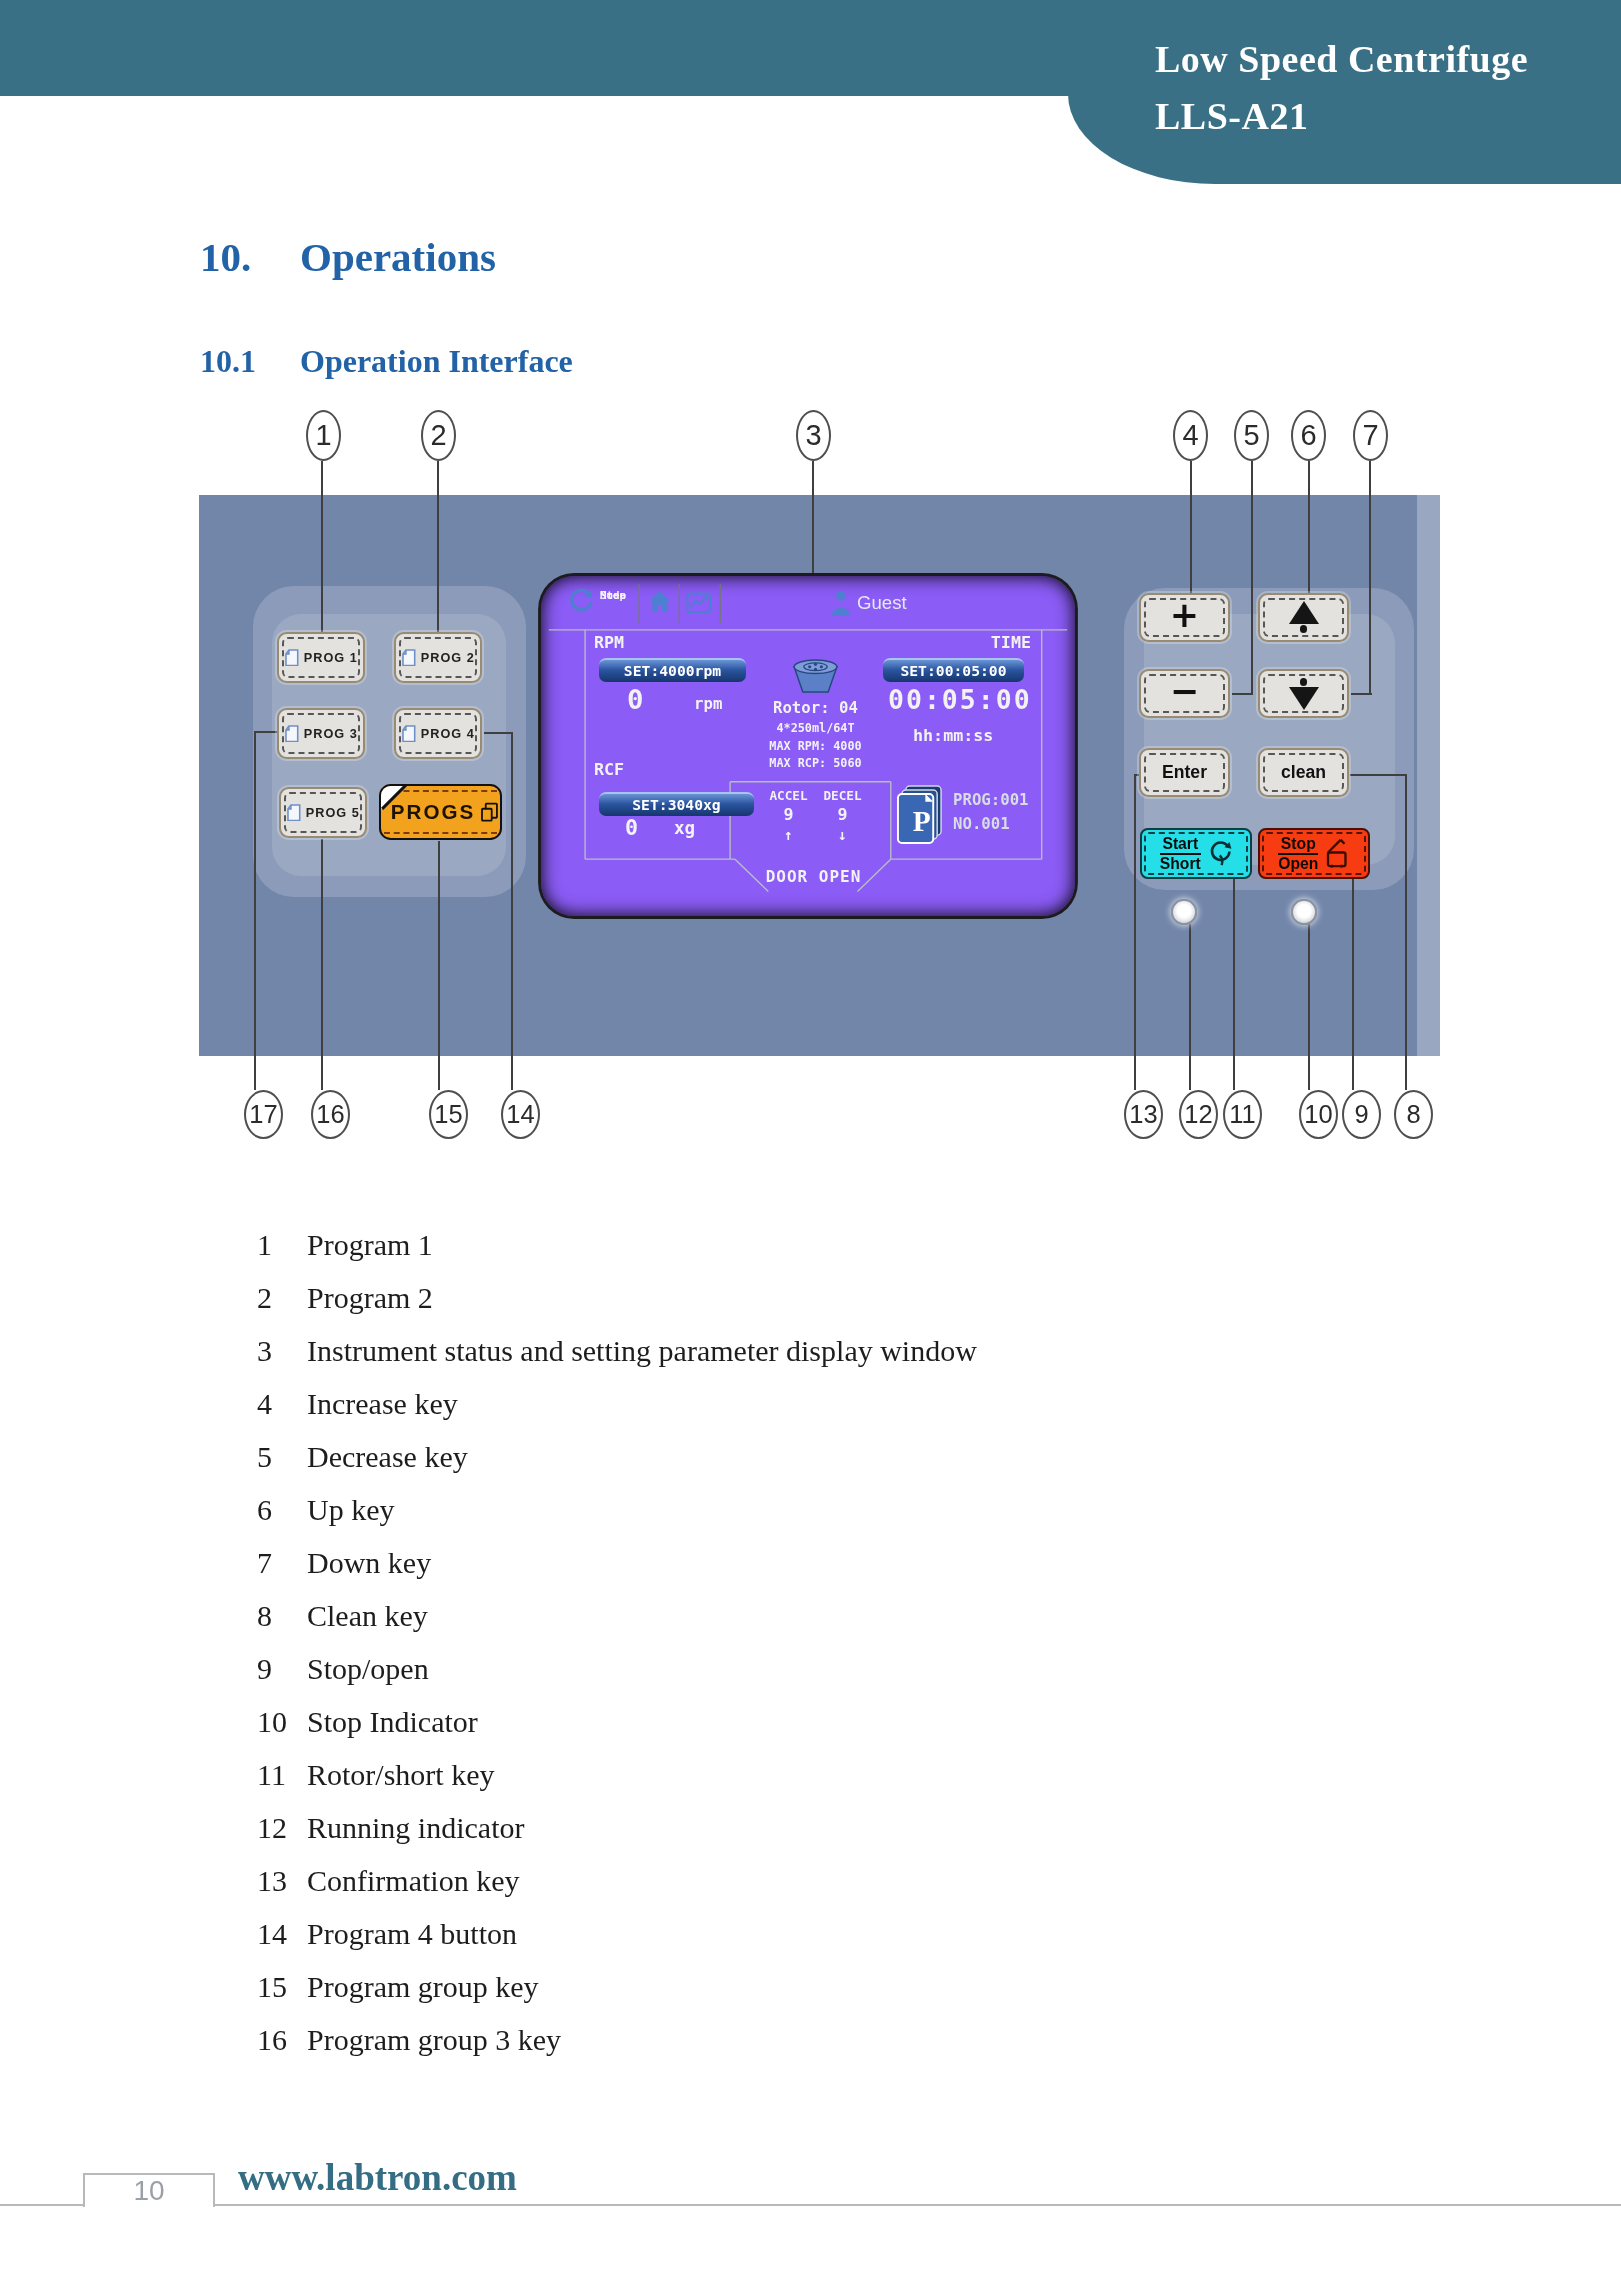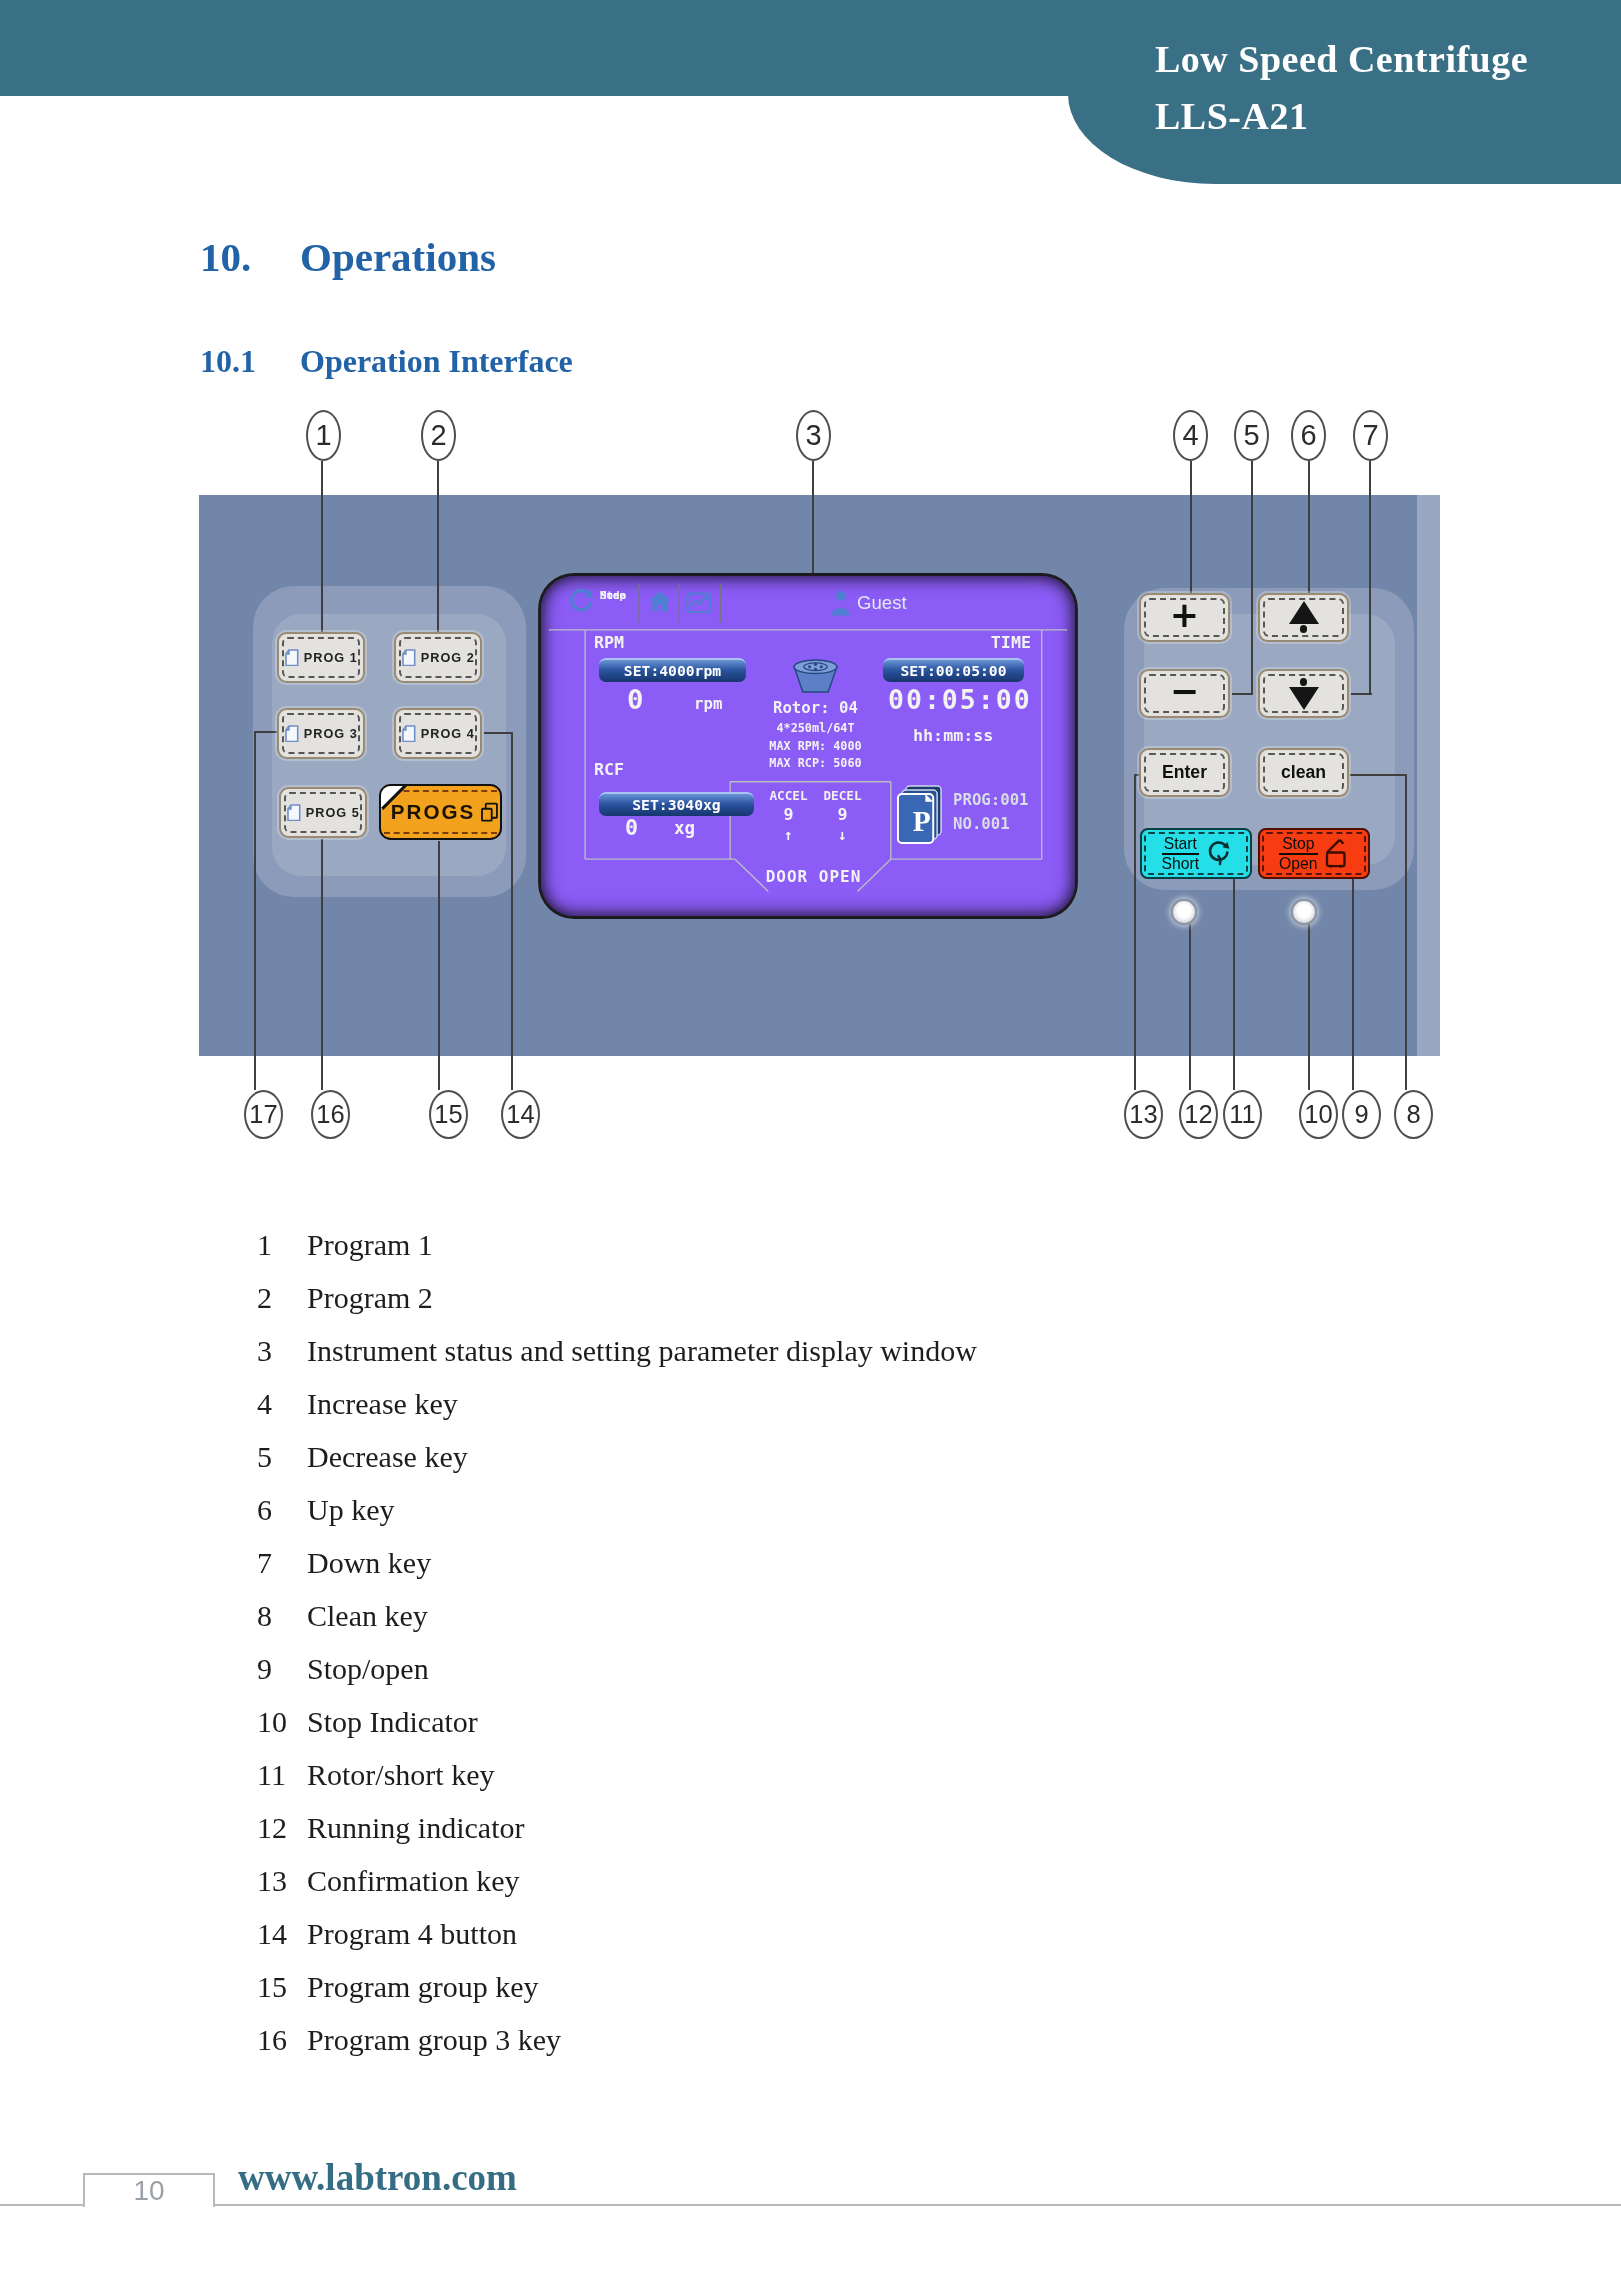--- a/index.html
+++ b/index.html
@@ -44,21 +44,21 @@
           border-top:23.5px solid #151515;}
   .dot{width:7.8px;height:7.8px;border-radius:50%;background:#151515;margin:1px 0;}
   .cstart{position:absolute;width:112px;height:51px;background:#25dfe8;border:2.9px solid #073e44;
           border-radius:7.8px;z-index:6;display:flex;align-items:center;justify-content:center;gap:5.9px;
           box-sizing:border-box;}
   .cstart::after{content:"";position:absolute;inset:2px;border:2px dashed #0a4046;border-radius:4.9px;}
   .cstop{position:absolute;width:112px;height:51px;background:#f63c10;border:2.9px solid #4d0f00;
          border-radius:7.8px;z-index:6;display:flex;align-items:center;justify-content:center;gap:5.9px;
          box-sizing:border-box;}
   .cstop::after{content:"";position:absolute;inset:2px;border:2px dashed #57150a;border-radius:4.9px;}
-  .two-line{font-family:"Liberation Sans",sans-serif;font-weight:normal;font-size:15.7px;line-height:17.6px;
+  .two-line{font-family:"Liberation Sans",sans-serif;font-weight:bold;font-size:15.7px;line-height:17.6px;
             color:#0d0d0d;text-align:center;}
   .two-line .t{border-bottom:2px solid #0d0d0d;display:block;padding:0 2px;}
   .progs{position:absolute;left:379px;top:784px;width:123px;height:56px;background:#f2a21c;
          border:2.9px solid #111;border-radius:11.8px;z-index:6;display:flex;align-items:center;
          justify-content:center;gap:3.9px;box-sizing:border-box;overflow:hidden;}
   .progs::before{content:"";position:absolute;left:2.9px;right:2.9px;top:3.9px;border-top:2px dashed #7a3c10;}
   .progs::after{content:"";position:absolute;left:2.9px;right:2.9px;bottom:3.9px;border-top:2px dashed #7a3c10;}
   .progs .fold{position:absolute;left:-1px;top:-1px;width:25.5px;height:25.5px;background:#fff;
                clip-path:polygon(0 0,100% 0,0 100%);border:0;}
   .progs .foldline{position:absolute;left:-3.9px;top:8.8px;width:35px;height:2.9px;background:#111;

